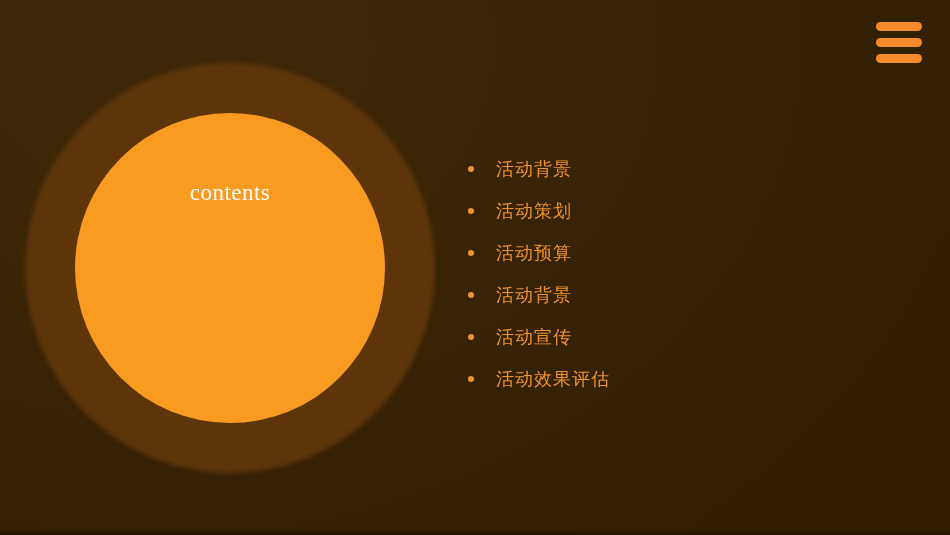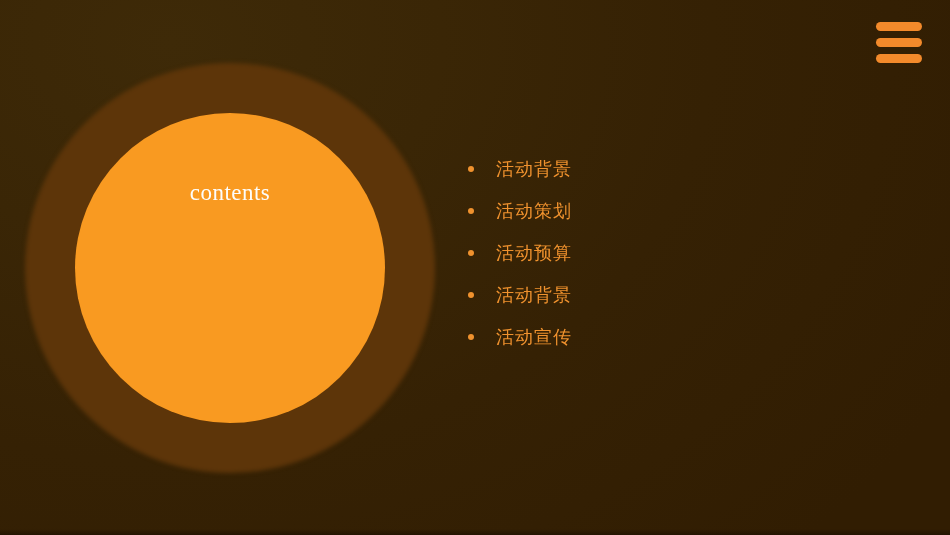--- a/index.html
+++ b/index.html
@@ -165,20 +165,24 @@
       <span class="agenda-text">活动预算</span>
     </li>
     <li class="agenda-item">
       <span class="agenda-bullet"></span>
       <span class="agenda-text">活动背景</span>
     </li>
     <li class="agenda-item">
       <span class="agenda-bullet"></span>
       <span class="agenda-text">活动宣传</span>
     </li>
+    <li class="agenda-item">
+      <span class="agenda-bullet"></span>
+      <span class="agenda-text">活动效果评估</span>
+    </li>
   </ul>
 
   <div id="menu-button">
     <span class="menu-bar"></span>
     <span class="menu-bar"></span>
     <span class="menu-bar"></span>
   </div>
 
   <div id="bottom-edge"></div>
 

